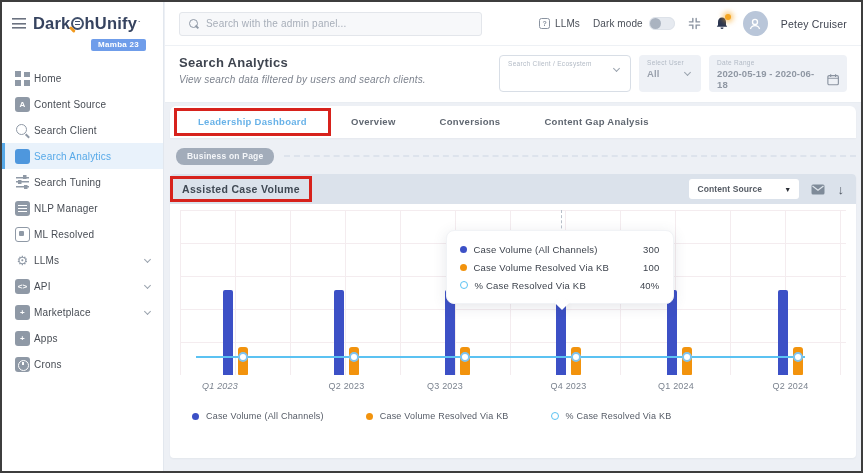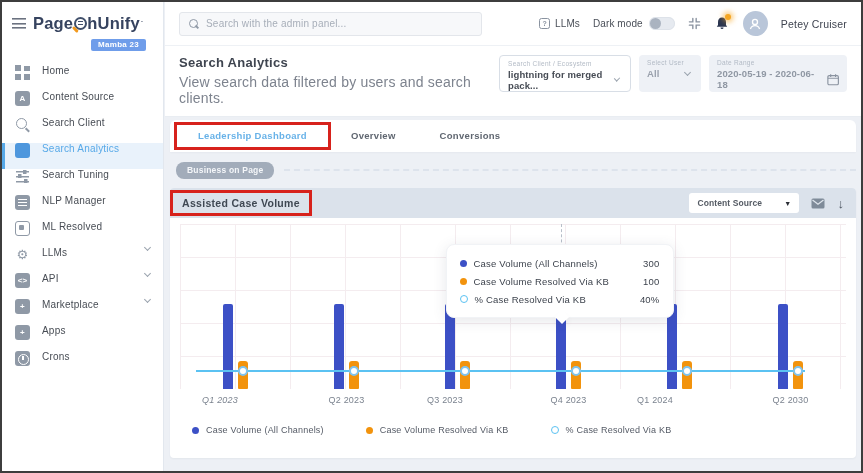--- a/index.html
+++ b/index.html
@@ -16,21 +16,21 @@
                linear-gradient(#6b7280,#6b7280) 0 9px/14px 1.6px no-repeat; }
   .logo { color:#36435f; font-size:16.5px; font-weight:700; letter-spacing:.2px; display:flex; align-items:center; }
   .logo sup { font-size:7px; margin-left:1px; color:#36435f; }
   .logo-mag { position:relative; width:13px; height:13px; border:2.2px solid #41506b; border-radius:50%; margin:0 .5px; display:inline-block;
     background:linear-gradient(#41506b,#41506b) 2px 2.2px/5px 1.2px no-repeat,
                linear-gradient(#41506b,#41506b) 2px 4.6px/5px 1.2px no-repeat; }
   .logo-mag::after { content:""; position:absolute; left:-4px; bottom:-3px; width:7px; height:2.6px; background:#f29a1f; transform:rotate(45deg); border-radius:2px; }
   .badge { display:inline-block; margin:1px 0 0 58px; background:#6f9dea; color:#fff; font-size:8px; font-weight:600; padding:1.5px 7px; border-radius:2px; letter-spacing:.3px; }
 
   .nav { margin-top:10px; }
-  .nav-item { display:flex; align-items:flex-start; gap:12px; height:26px; padding:0 10px 0 13px; cursor:pointer; color:#474c54; }
+  .nav-item { display:flex; align-items:center; gap:4px; height:26px; padding:0 10px 0 13px; cursor:pointer; color:#474c54; }
   .nav-item.active { background:#e9f2fb; box-shadow:inset 3px 0 0 #57a9e8; color:#57a9e8; }
   .nav-label { font-size:10px; font-weight:500; letter-spacing:.2px; }
   .nav-icon { width:15px; height:15px; flex:0 0 15px; position:relative; }
   .ic-box { background:#8f99a6; border-radius:3px; color:#fff; font-size:8px; font-weight:700; display:flex; align-items:center; justify-content:center; }
   .nav-item.active .ic-box { background:#4e97dd; }
   .ic-home { background-image:linear-gradient(#8f99a6,#8f99a6),linear-gradient(#8f99a6,#8f99a6),linear-gradient(#8f99a6,#8f99a6),linear-gradient(#8f99a6,#8f99a6);
     background-size:6px 6px,6px 5px,6px 6px,6px 6px; background-position:0 0,9px 1px,0 9px,9px 9px; background-repeat:no-repeat; }
   .ic-analytics { background-color:#4e97dd;
     background-image:linear-gradient(#fff,#fff),linear-gradient(#fff,#fff),linear-gradient(#fff,#fff);
     background-size:2px 5px,2px 7px,2px 4px; background-position:3px 7px,6.5px 5px,10px 8px; background-repeat:no-repeat; }
@@ -69,21 +69,21 @@
   .toggle { width:26px; height:13px; background:#e6eaf0; border-radius:7px; position:relative; cursor:pointer; box-shadow:inset 0 0 0 1px #dde2e9; }
   .knob { position:absolute; left:1px; top:1px; width:11px; height:11px; background:#aab3c0; border-radius:50%; }
   .iconbtn { cursor:pointer; display:flex; align-items:center; }
   .bell { position:relative; }
   .bell-dot { position:absolute; right:-1px; top:-2px; width:6px; height:6px; background:#f5a623; border-radius:50%; box-shadow:0 0 5px 2.5px rgba(245,166,35,.55); }
   .avatar { width:25px; height:25px; border-radius:50%; background:#b9c6d9; display:flex; align-items:center; justify-content:center; cursor:pointer; }
   .uname { font-size:10.5px; color:#3f4450; font-weight:500; letter-spacing:.2px; }
 
   .page-head { background:#fff; border-bottom:1px solid #e9edf2; padding:9px 14px 10px; display:flex; align-items:flex-start; flex:0 0 57px; }
   .page-title { font-size:13px; font-weight:700; color:#3f4550; letter-spacing:.3px; }
-  .page-sub { font-size:14px; color:#7d838e; margin-top:4px; letter-spacing:.2px; }
+  .page-sub { font-size:10px; color:#7d838e; margin-top:4px; letter-spacing:.2px;font-style:italic; }
   .filters { margin-left:auto; display:flex; gap:8px; }
   .filter { border-radius:4px; padding:4px 8px 5px; height:37px; cursor:pointer; }
   .filter label { display:block; font-size:6.5px; color:#b2bac5; letter-spacing:.3px; margin-bottom:2px; cursor:pointer; }
   .filter .val { display:flex; align-items:center; gap:8px; font-size:9.5px; }
   .f-client { background:#fff; border:1px solid #d8dee6; width:132px; }
   .f-client .val { color:#474c55; font-weight:600; }
   .f-user { background:#eef1f6; width:62px; }
   .f-user .val { color:#9aa1ad; font-weight:600; }
   .f-date { background:#eef1f6; width:138px; }
   .f-date .val { color:#8f97a3; font-weight:600; }
@@ -129,21 +129,21 @@
 </head>
 <body>
 
 <div class="window">
 
   <aside class="sidebar">
     <div class="logo-row">
       <span class="hamburger"></span>
       <div>
         <div class="logo">
-          <span>Page</span>
+          <span>Dark</span>
             <span class="logo-mag"></span>
             <span>hUnify</span>
             <sup>´</sup>
         </div>
         <span class="badge">Mamba 23</span>
       </div>
     </div>
     <nav class="nav" id="nav">
         <div class="nav-item">
           <span class="nav-icon ic-home"></span>
@@ -246,21 +246,20 @@
 
     <section class="page-head">
       <div>
         <div class="page-title">Search Analytics</div>
         <div class="page-sub">View search data filtered by users and search clients.</div>
       </div>
       <div class="filters">
         <div class="filter f-client">
           <label>Search Client / Ecosystem</label>
           <div class="val">
-              <span>lightning for merged pack...</span>
               <span class="chev"></span>
             </div>
         </div>
         <div class="filter f-user">
           <label>Select User</label>
           <div class="val">
               <span>All</span>
               <span class="chev"></span>
             </div>
         </div>
@@ -276,20 +275,21 @@
               </svg>
           </div>
         </div>
       </div>
     </section>
 
     <nav class="tabs" id="tabs">
         <span class="tab active">Leadership Dashboard</span>
         <span class="tab">Overview</span>
         <span class="tab">Conversions</span>
+        <span class="tab">Content Gap Analysis</span>
         <div class="anno" style="border-color: rgb(215, 34, 28); left: 4px; top: 2px; width: 157px; height: 28px;"></div>
       </nav>
 
     <div class="pill-row">
       <span class="pill">Business on Page</span>
       <span class="dash"></span>
     </div>
 
     <section class="card">
       <div class="card-head" id="cardHead">
@@ -319,24 +319,24 @@
             <div class="bar" style="left: 168.5px; top: 136.667px; height: 28.3333px; background: rgb(242, 147, 13); border-radius: 3px 3px 1px 1px;"></div>
             <div class="xlab" style="left: 131.5px;">Q2 2023</div>
             <div class="bar" style="left: 264.5px; top: 80px; height: 85px; background: rgb(60, 80, 198);"></div>
             <div class="bar" style="left: 279.5px; top: 136.667px; height: 28.3333px; background: rgb(242, 147, 13); border-radius: 3px 3px 1px 1px;"></div>
             <div class="xlab" style="left: 230px;">Q3 2023</div>
             <div class="bar" style="left: 375.5px; top: 80px; height: 85px; background: rgb(60, 80, 198);"></div>
             <div class="bar" style="left: 390.5px; top: 136.667px; height: 28.3333px; background: rgb(242, 147, 13); border-radius: 3px 3px 1px 1px;"></div>
             <div class="xlab" style="left: 353.5px;">Q4 2023</div>
             <div class="bar" style="left: 486.5px; top: 80px; height: 85px; background: rgb(60, 80, 198);"></div>
             <div class="bar" style="left: 501.5px; top: 136.667px; height: 28.3333px; background: rgb(242, 147, 13); border-radius: 3px 3px 1px 1px;"></div>
-            <div class="xlab" style="left: 440px; text-align: center;">Q1 2024</div>
+            <div class="xlab" style="left: 461px; text-align: center;">Q1 2024</div>
             <div class="bar" style="left: 597.5px; top: 80px; height: 85px; background: rgb(60, 80, 198);"></div>
             <div class="bar" style="left: 612.5px; top: 136.667px; height: 28.3333px; background: rgb(242, 147, 13); border-radius: 3px 3px 1px 1px;"></div>
-            <div class="xlab" style="left: 575.5px;">Q2 2030</div>
+            <div class="xlab" style="left: 575.5px;">Q2 2024</div>
             <div class="sline" style="left: 15.5px; width: 609px; top: 146px; background: rgb(91, 194, 242);"></div>
             <div class="marker" style="left: 57.5px; top: 142px;"></div>
             <div class="marker" style="left: 168.5px; top: 142px;"></div>
             <div class="marker" style="left: 279.5px; top: 142px;"></div>
             <div class="marker" style="left: 390.5px; top: 142px;"></div>
             <div class="marker" style="left: 501.5px; top: 142px;"></div>
             <div class="marker" style="left: 612.5px; top: 142px;"></div>
             <div class="tooltip" style="left: 265.5px; top: 20px;">
               <div class="trow">
                 <span class="dot" style="background: rgb(60, 80, 198);"></span>

